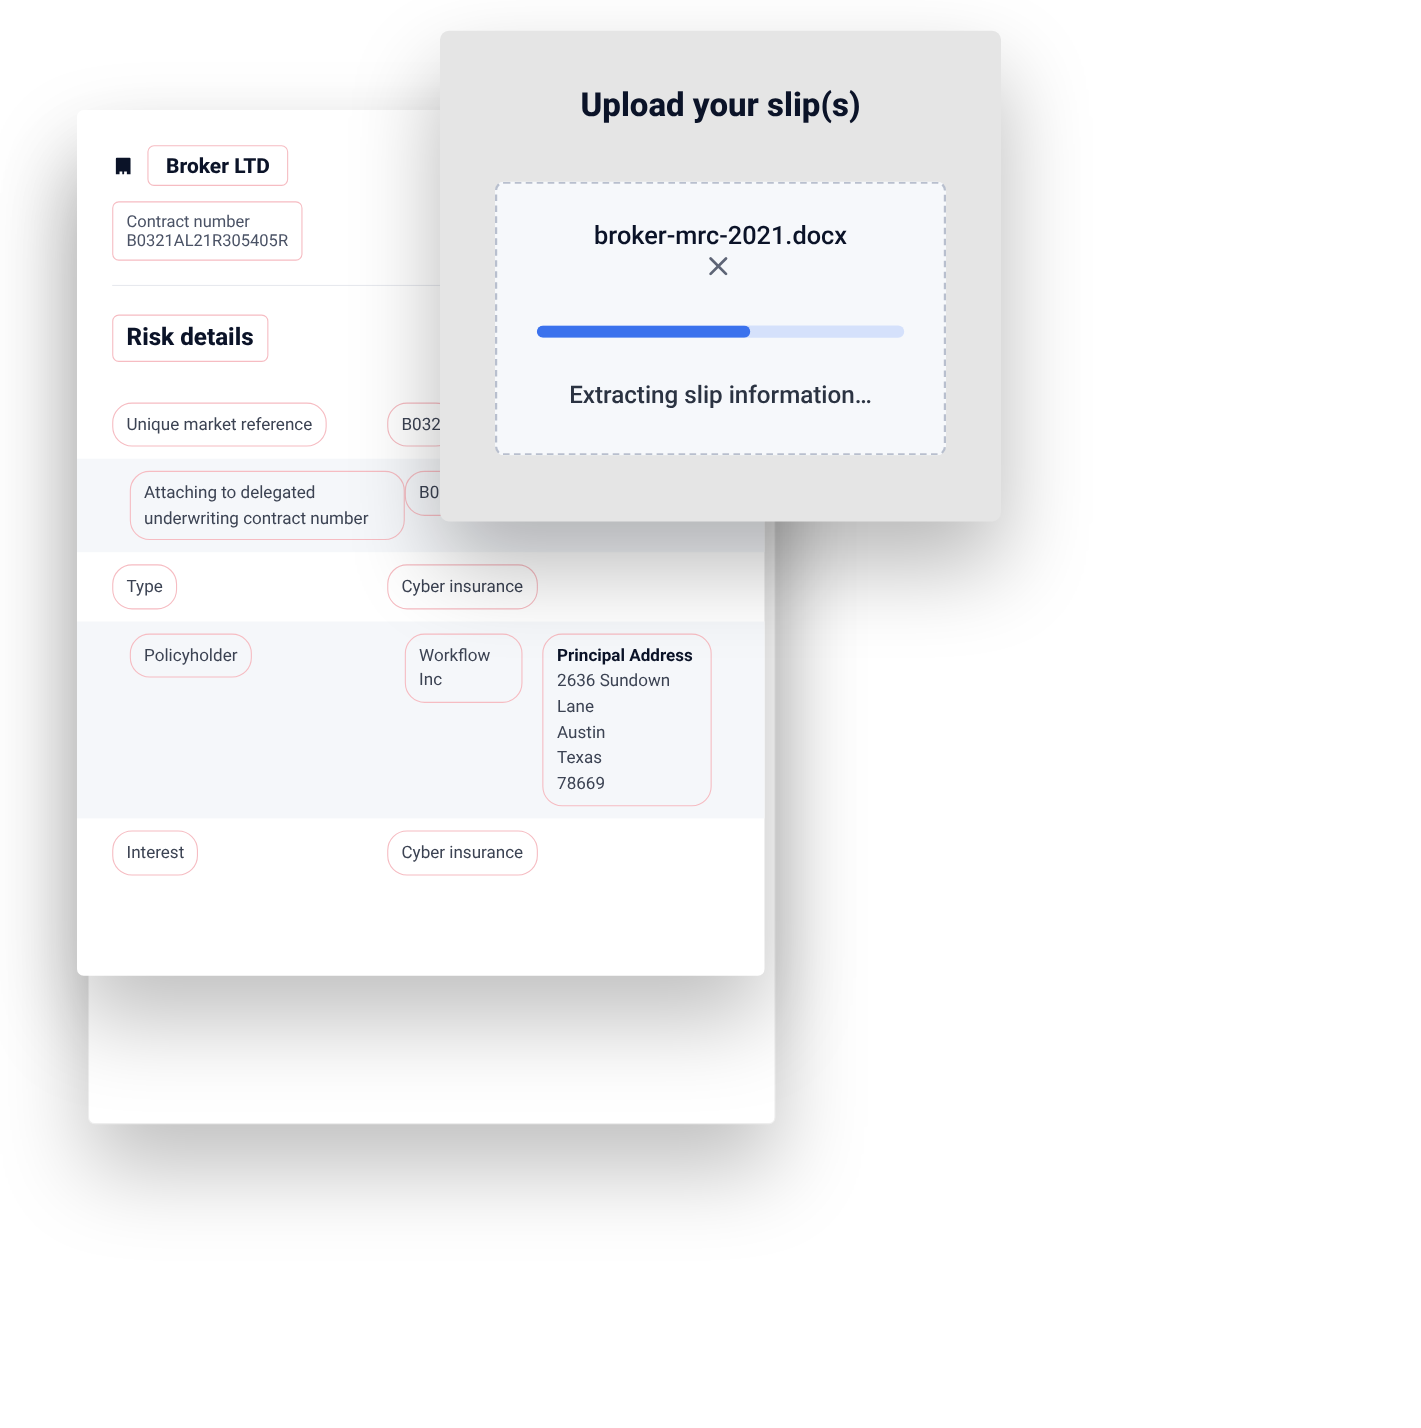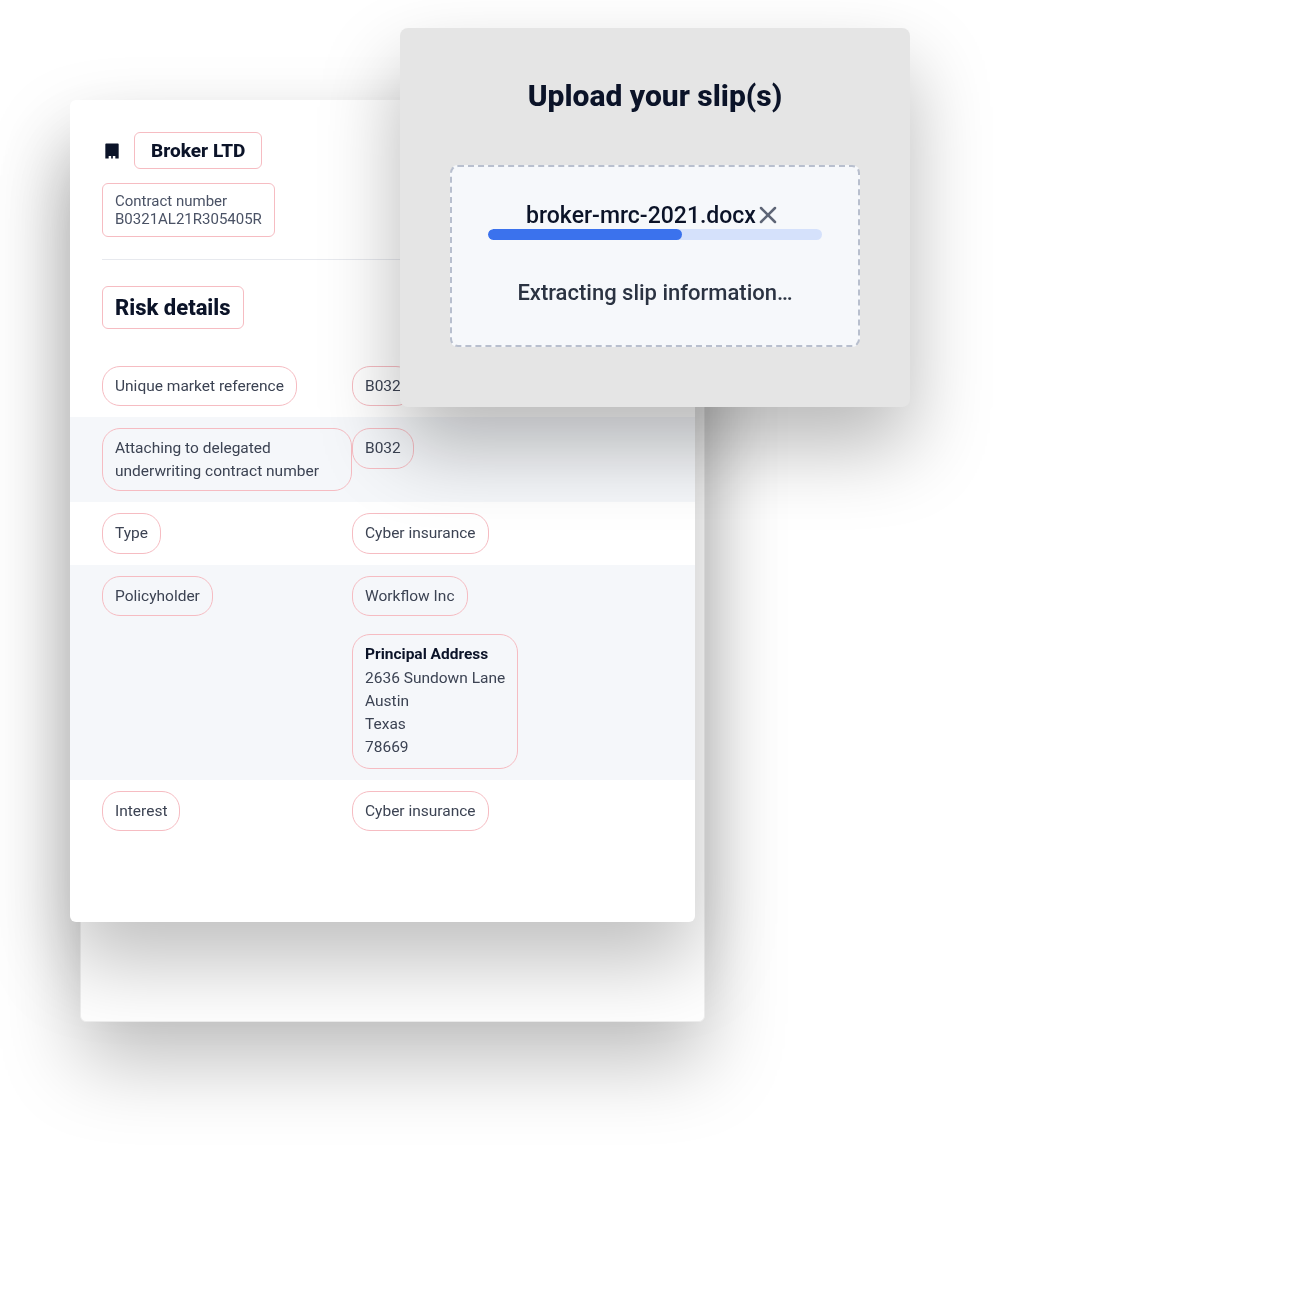--- a/index.html
+++ b/index.html
@@ -95,42 +95,41 @@
 
   .row {
     display: flex;
     align-items: flex-start;
     gap: 0;
     padding: 11px 0;
   }
   .row.shaded {
     background: #f5f7fa;
     margin: 0 -32px;
-    padding: 11px 32px;
+    padding: 11px 48px;
   }
   .col-label { width: 250px; flex: 0 0 250px; }
   .col-value { flex: 1; }
 
   .chip {
     display: inline-block;
     border: 1.5px solid #f6bcc2;
     border-radius: 18px;
     padding: 8px 12px;
     font-size: 15.5px;
     color: #3c4353;
     line-height: 1.45;
     max-width: 100%;
     background: transparent;
   }
   .chip.addr { line-height: 1.5; }
   .chip.addr .addr-title { font-weight: 700; color:#0b1328; }
 
   .value-stack {
     display: flex;
-    flex-direction: column;
     align-items: flex-start;
     gap: 18px;
   }
 
   
   .upload-modal {
     position: absolute;
     top: 28px;
     left: 400px;
     width: 510px;
@@ -150,20 +149,22 @@
   .dropzone {
     border: 2px dashed #b8bfce;
     border-radius: 8px;
     background: #f6f8fb;
     padding: 34px 36px 40px 36px;
   }
   .file-row {
     display: flex;
     justify-content: center;
     align-items: center;
+    margin-bottom: 40px;
+    flex-direction: column;
   }
   .file-name {
     font-size: 23px;
     color: #0b1328;
     font-weight: 500;
   }
   .close-btn {
     width: 28px; height: 28px;
     border: none; background: none;
     padding: 0; cursor: pointer;

